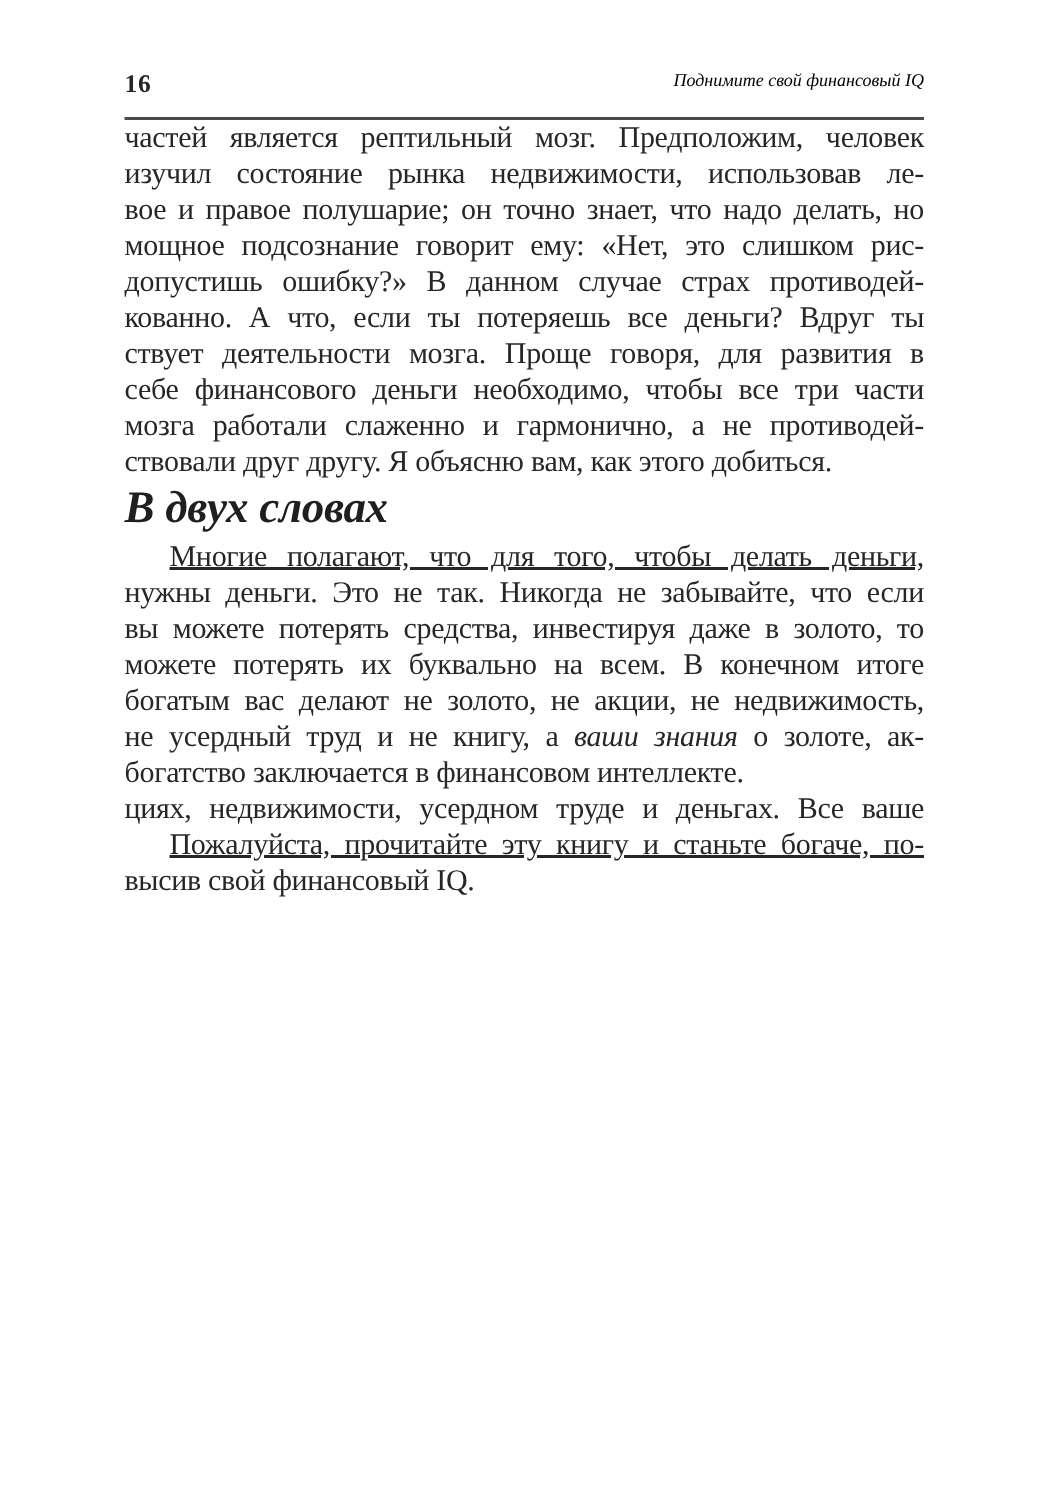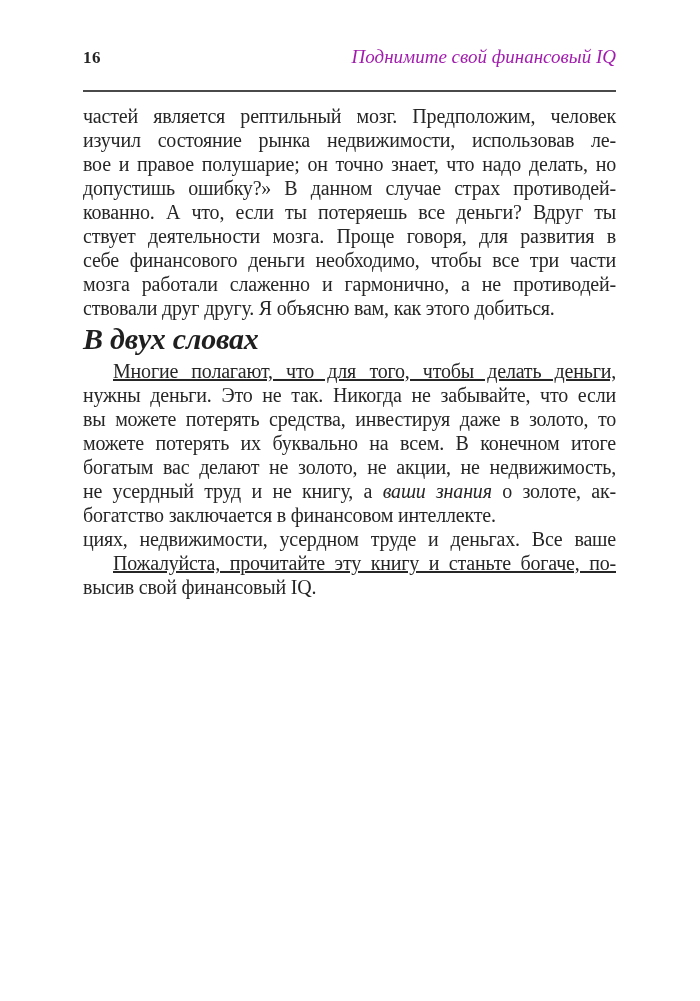--- a/index.html
+++ b/index.html
@@ -18,36 +18,35 @@
   }
   .content {
     position: absolute;
     left: 83px;
     top: 46px;
     width: 533px;
   }
   .running-header {
     display: flex;
     justify-content: space-between;
-    align-items: flex-end;
+    align-items: flex-start;
     border-bottom: 2px solid #4a4a4a;
-    padding-bottom: 22px;
+    padding-bottom: 12px;
   }
   .page-number {
     font-weight: bold;
     font-size: 17px;
     letter-spacing: 0.5px;
   }
   .running-title {
     font-style: italic;
-    font-size: 19px;
-    color: #a21caf;
+    font-size: 12px;
+    color: #000000;
   }
   .text-body {
-    margin-top: 12px;
     font-size: 20px;
     line-height: 24px;
     letter-spacing: -0.2px;
   }
   .paragraph {
     margin: 0;
   }
   .line {
     text-align: justify;
     text-align-last: justify;
@@ -79,20 +78,21 @@
   <div class="content">
     <div class="running-header">
       <span class="page-number">16</span>
       <span class="running-title">Поднимите свой финансовый IQ</span>
     </div>
     <div class="text-body">
         <div class="paragraph">
           <div class="line">частей является рептильный мозг. Предположим, человек</div>
           <div class="line">изучил состояние рынка недвижимости, использовав ле-</div>
           <div class="line">вое и правое полушарие; он точно знает, что надо делать, но</div>
+          <div class="line">мощное подсознание говорит ему: «Нет, это слишком рис-</div>
           <div class="line">допустишь ошибку?» В данном случае страх противодей-</div>
           <div class="line">кованно. А что, если ты потеряешь все деньги? Вдруг ты</div>
           <div class="line">ствует деятельности мозга. Проще говоря, для развития в</div>
           <div class="line">себе финансового деньги необходимо, чтобы все три части</div>
           <div class="line">мозга работали слаженно и гармонично, а не противодей-</div>
           <div class="line last">ствовали друг другу. Я объясню вам, как этого добиться.</div>
         </div>
         <div class="section-heading">В двух словах</div>
         <div class="paragraph">
           <div class="line first-indent">Многие полагают, что для того, чтобы делать деньги,</div>

